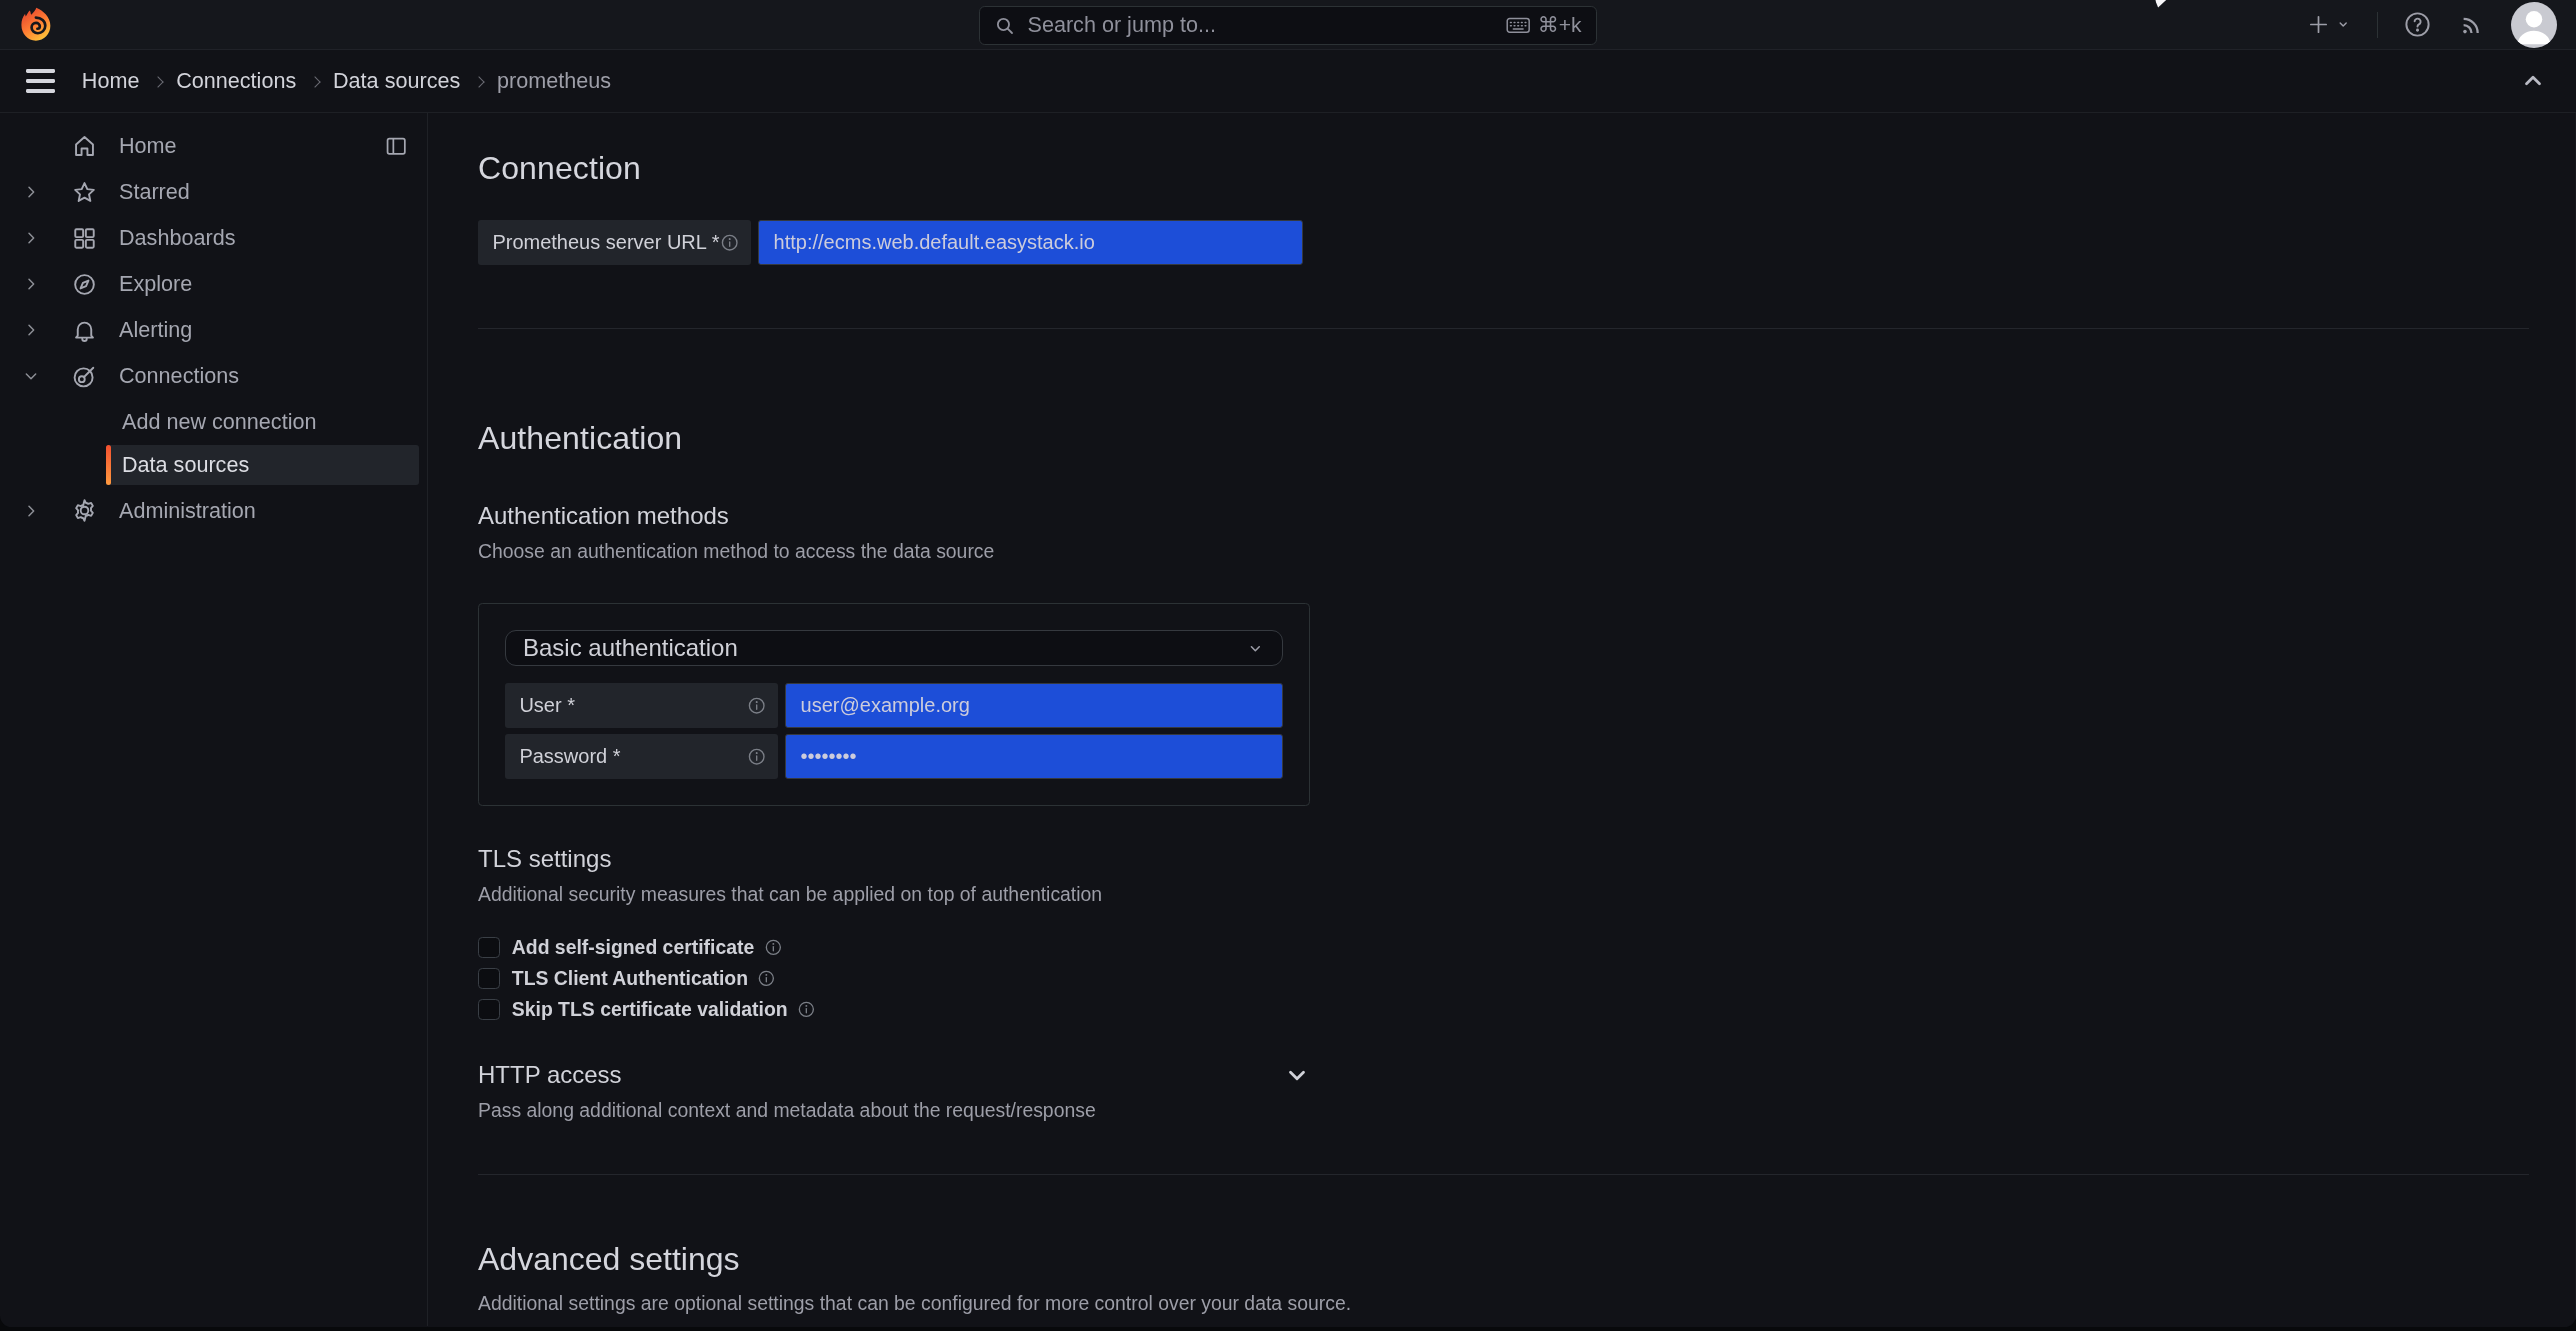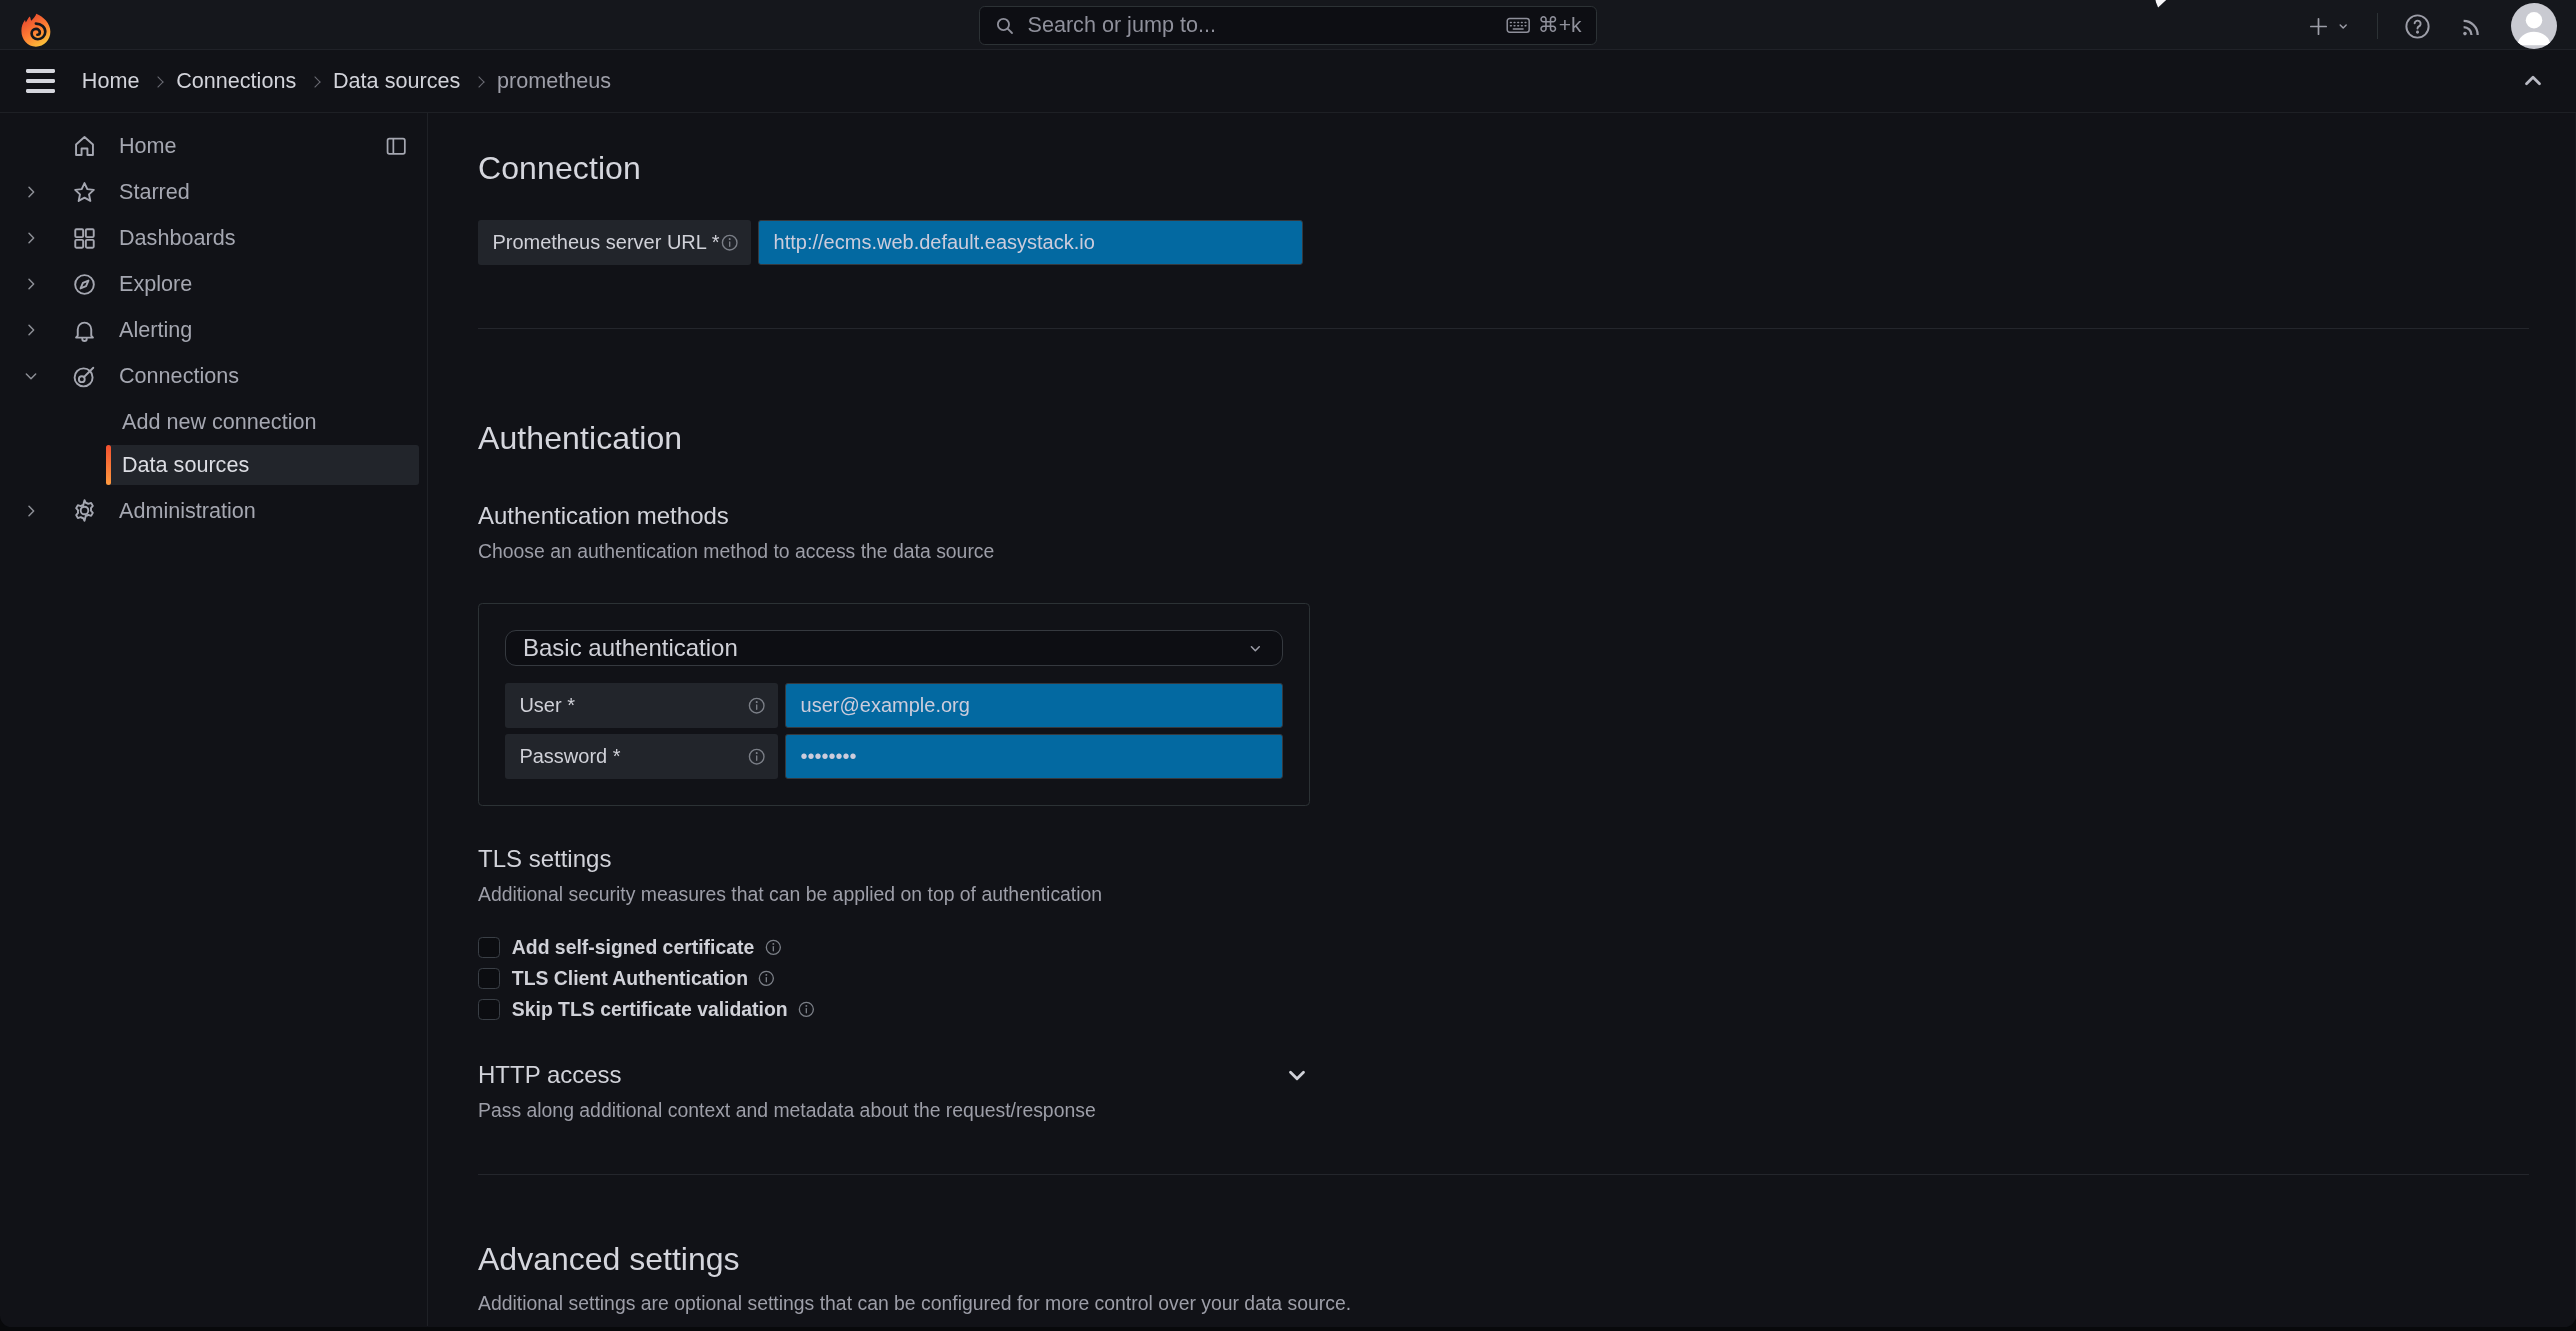--- a/index.html
+++ b/index.html
@@ -13,21 +13,21 @@
   .app {
     position:absolute; left:0; top:0; right:0; bottom:4.3px;
     background:#111217;
     border-radius:0 0 11.5px 11.5px;
     overflow:hidden;
   }
   
   .topbar {
     height:50px; background:#15171c;
     border-bottom:0.7px solid #202228;
-    display:flex; align-items:flex-end;
+    display:flex; align-items:center;
     padding:0 18.7px; position:relative;
   }
   .logo { width:33px; height:36px; display:flex; align-items:center; }
   .searchbox {
     position:absolute; left:50%; top:5.8px; transform:translateX(-50%);
     width:618px; height:39px;
     background:#0d0e13; border:0.7px solid #2c3235; border-radius:5.8px;
     display:flex; align-items:center; padding:0 14.4px; gap:11.5px;
     cursor:pointer;
   }
@@ -82,21 +82,21 @@
   .desc { font-size:19.4px; color:#9d9ea8; margin-top:10px; }
   .field-row { display:flex; height:45px; }
   .field-label {
     width:273px; flex:none; background:#22252b; border-radius:2.9px;
     display:flex; align-items:center; padding:0 11.5px 0 14.4px;
     font-size:20px; color:#d0d1d8;
   }
   .field-label .lbl { flex:1; }
   .info-ic { color:#7b7f87; display:flex; }
   .text-input {
-    margin-left:7.2px; background:#0369a1; border:0.7px solid #35393f; border-radius:2.9px;
+    margin-left:7.2px; background:#1d4ed8; border:0.7px solid #35393f; border-radius:2.9px;
     font-size:20px; color:#ccccdc; padding:0 14.4px; height:45px;
     font-family:"Liberation Sans", sans-serif; outline:none;
   }
   .url-input { width:545px; }
   .divider { height:0.7px; background:#24262c; border:none; }
   .auth-box { width:832px; border:0.7px solid #2c3235; border-radius:4.3px; padding:26px; margin-top:40px; }
   .selectbox {
     height:36px; background:#0d0e13; border:0.7px solid #35393f; border-radius:11px;
     display:flex; align-items:center; padding:0 17px; font-size:24px; color:#d0d1d8; cursor:pointer;
   }

